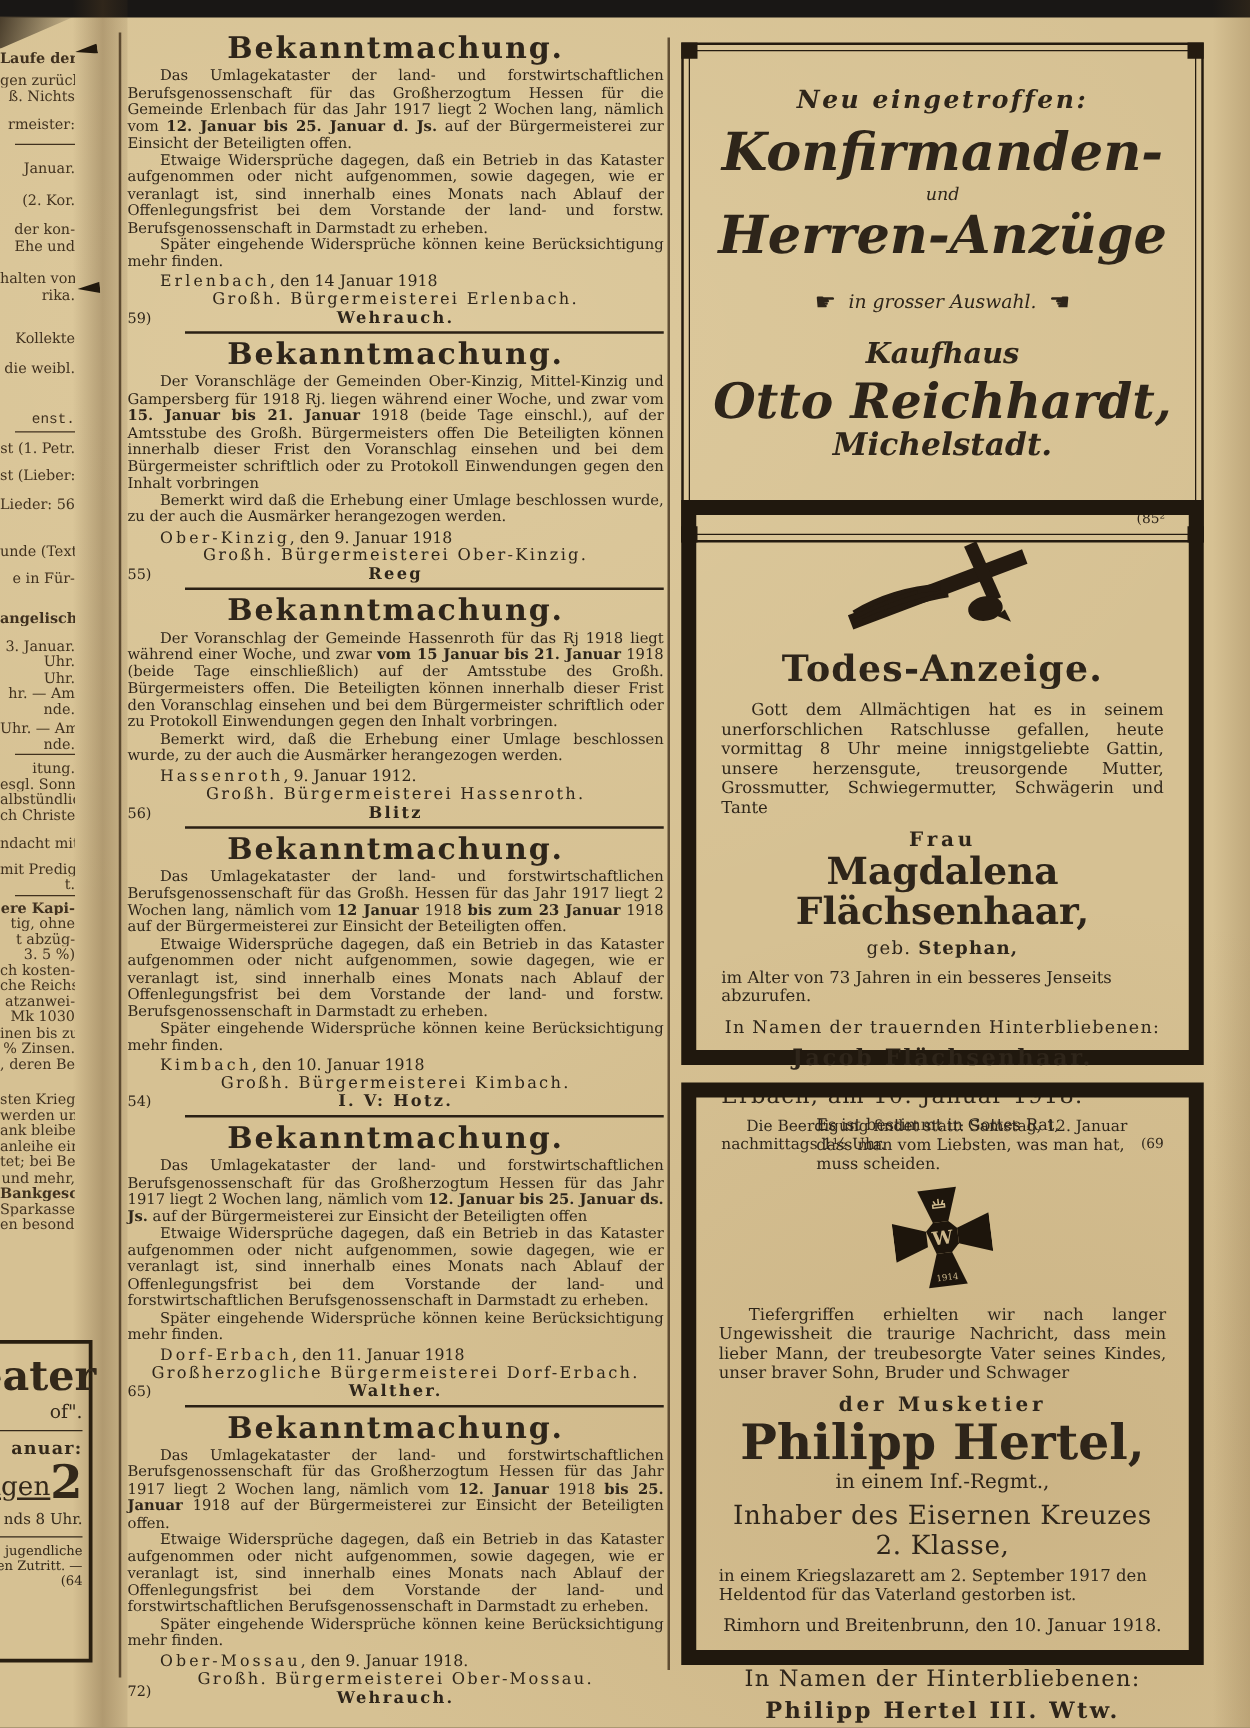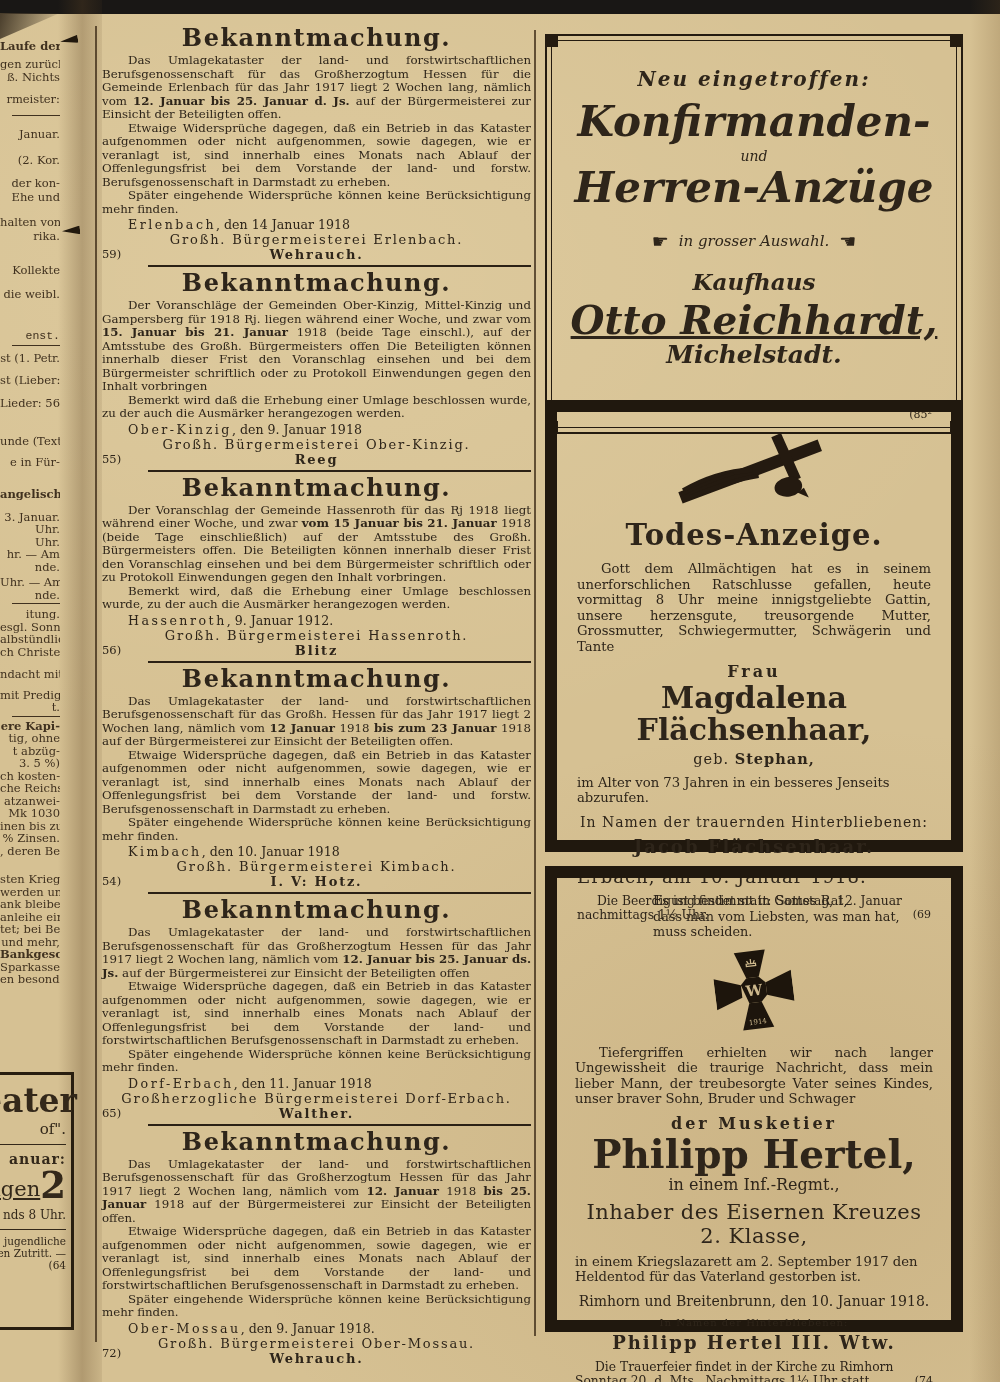--- a/index.html
+++ b/index.html
@@ -53,21 +53,21 @@
   .ad1{position:absolute;left:545px;top:34px;width:418px;height:400px;border:2px solid #241b10;box-sizing:border-box;}
   .ad1-inner{position:absolute;left:4px;top:4px;right:4px;bottom:4px;border:1.5px solid #241b10;text-align:center;}
   .corner{position:absolute;width:13px;height:13px;background:#241b10;}
   .ad1 .intro{font-size:20px;font-weight:bold;font-style:italic;letter-spacing:2px;margin-top:26px;}
   .ad1 .big-line{font-size:42px;font-weight:bold;font-style:italic;line-height:46px;margin-top:8px;}
   .ad1 .conj{font-size:14px;font-style:italic;margin-top:3px;}
   .ad1 .big-line2{font-size:42px;font-weight:bold;font-style:italic;line-height:46px;margin-top:1px;}
   .ad1 .tagline{font-size:15px;font-style:italic;font-weight:normal;margin-top:19px;}
   .ad1 .manicule{font-size:19px;font-style:normal;vertical-align:-2px;padding:0 10px;}
   .ad1 .store{font-size:23px;font-weight:bold;font-style:italic;margin-top:16px;}
-  .ad1 .owner{font-size:39px;font-weight:bold;font-style:italic;line-height:42px;margin-top:4px;text-decoration:underline;}
+  .ad1 .owner{font-size:39px;font-weight:bold;font-style:italic;line-height:42px;margin-top:4px;}
   .ad1 .city{font-size:25px;font-weight:bold;font-style:italic;line-height:28px;}
   .ad1 .adnum{position:absolute;right:24px;bottom:6px;font-size:11px;font-style:normal;font-weight:normal;}
   .ad2{position:absolute;left:545px;top:400px;width:418px;height:452px;border:12px solid #20180e;
     box-sizing:border-box;text-align:center;padding:0 20px;}
   .ad2 .dn-title{font-size:29px;font-weight:bold;letter-spacing:1px;margin-top:2px;}
   .ad2 .dn-intro{text-align:justify;font-size:13.2px;line-height:15.6px;text-indent:24px;margin-top:9px;}
   .ad2 .frau{font-size:16px;font-weight:bold;letter-spacing:3px;margin-top:7px;}
   .ad2 .dn-name{font-size:30px;font-weight:bold;line-height:32px;margin-top:1px;}
   .ad2 .nee{font-size:14.5px;margin-top:4px;letter-spacing:1px;}
   .ad2 .dn-detail{text-align:left;font-size:13.2px;line-height:15.6px;margin-top:8px;}
@@ -80,21 +80,21 @@
     box-sizing:border-box;padding:0 18px;}
   .ad3 .verse{margin:15px 0 0 78px;font-size:12.8px;line-height:15.5px;}
   .ad3 .cross-wrap{text-align:center;margin-top:8px;}
   .ad3 .wd-intro{text-align:justify;font-size:13.2px;line-height:15.6px;text-indent:24px;margin-top:9px;}
   .ad3 .rank{text-align:center;font-size:16px;font-weight:bold;letter-spacing:3px;margin-top:7px;}
   .ad3 .wd-name{text-align:center;font-size:39px;font-weight:bold;line-height:40px;margin-top:1px;}
   .ad3 .regiment{text-align:center;font-size:16px;margin-top:1px;}
   .ad3 .honor{text-align:center;font-size:21px;letter-spacing:0.5px;margin-top:6px;}
   .ad3 .wd-detail{text-align:left;font-size:13.2px;line-height:15.6px;margin-top:6px;}
   .ad3 .wd-place{text-align:center;font-size:14px;margin-top:8px;}
-  .ad3 .wd-mourners{text-align:center;font-size:10px;letter-spacing:1px;margin-top:8px;}
+  .ad3 .wd-mourners{text-align:center;font-size:18px;letter-spacing:1px;margin-top:24px;}
   .ad3 .wd-mourner{text-align:center;font-size:18px;font-weight:bold;letter-spacing:2px;margin-top:4px;}
 </style>
 </head>
 <body>
 
 <div class="page">
 
   <div class="shade-top"></div>
   <div class="shade-top-wedge"></div>
   <div class="fold-shade"></div>

